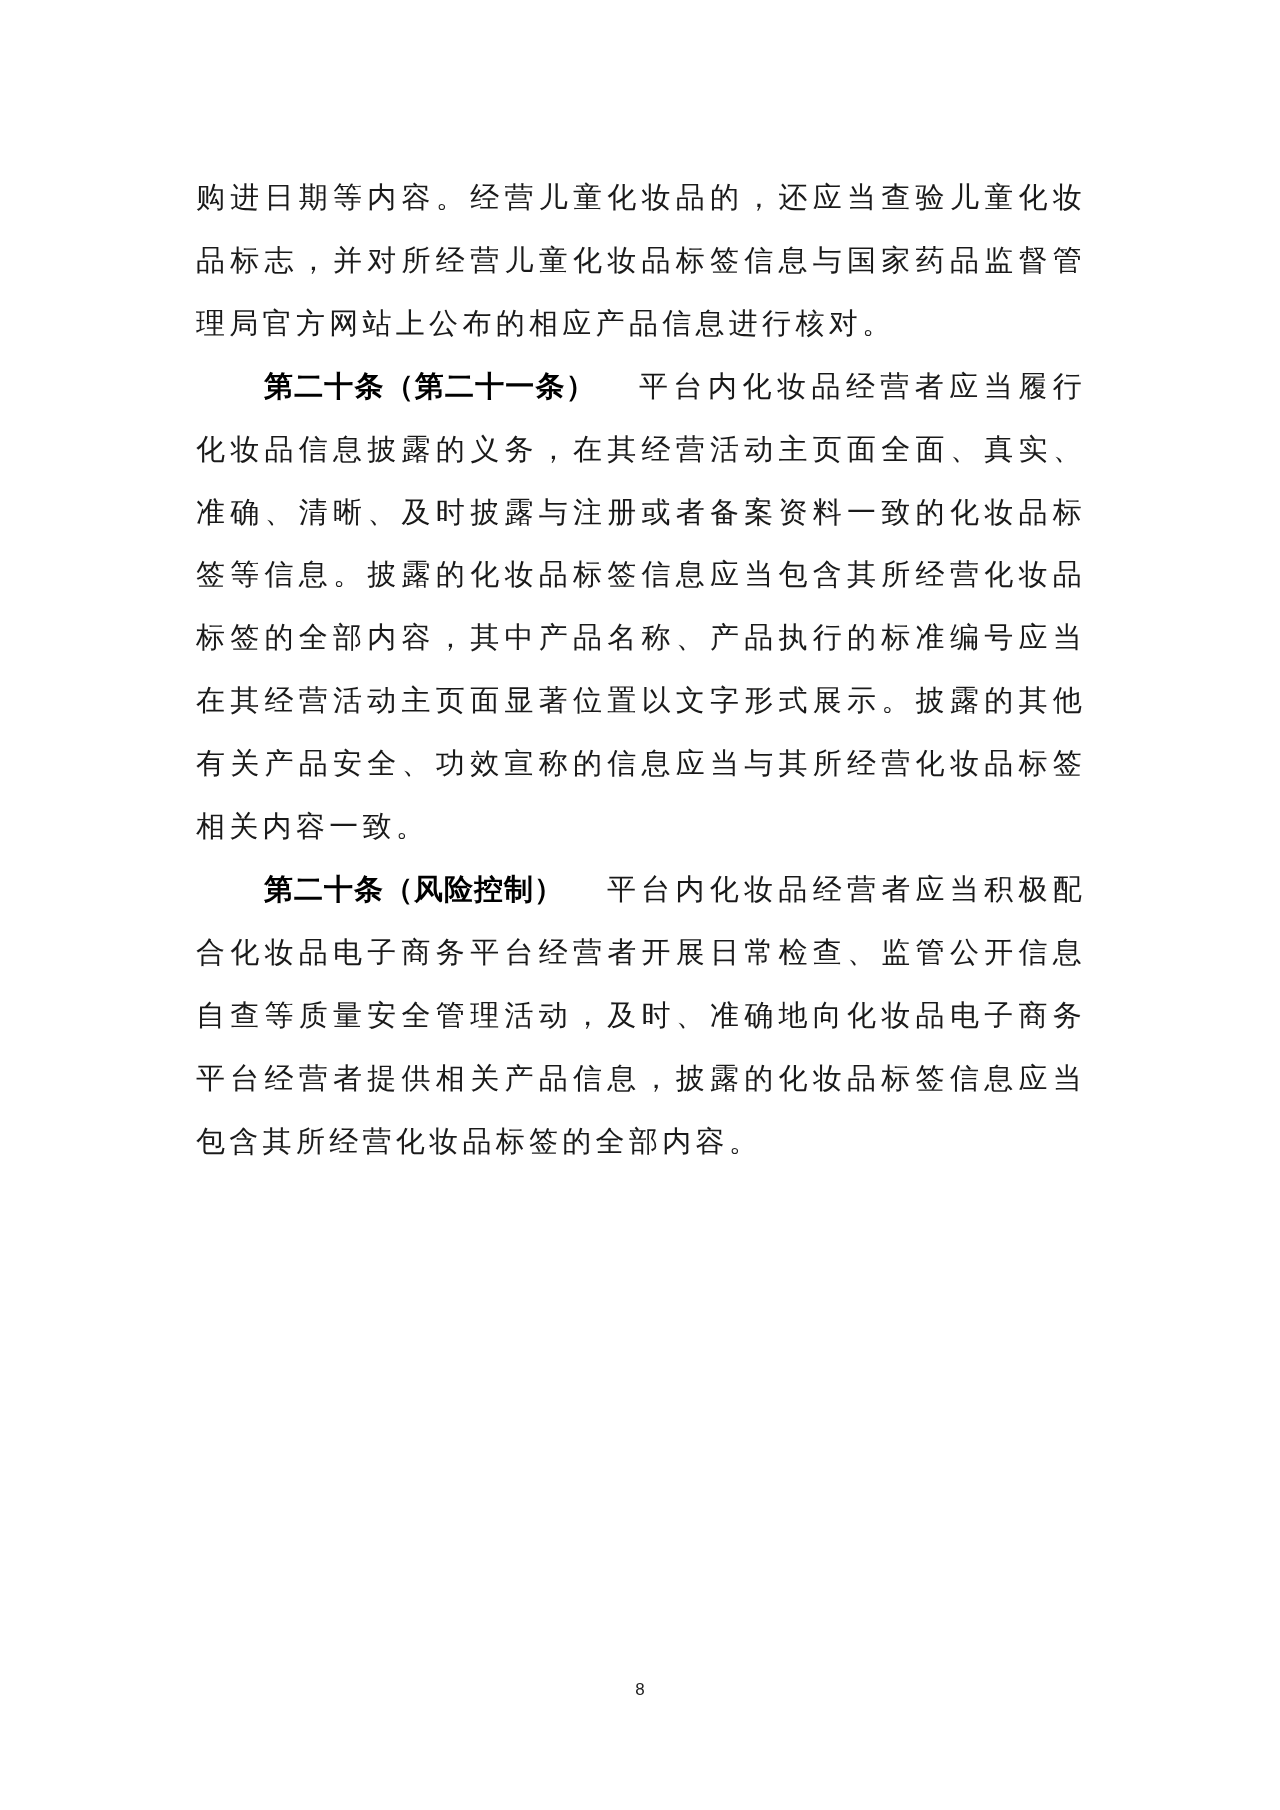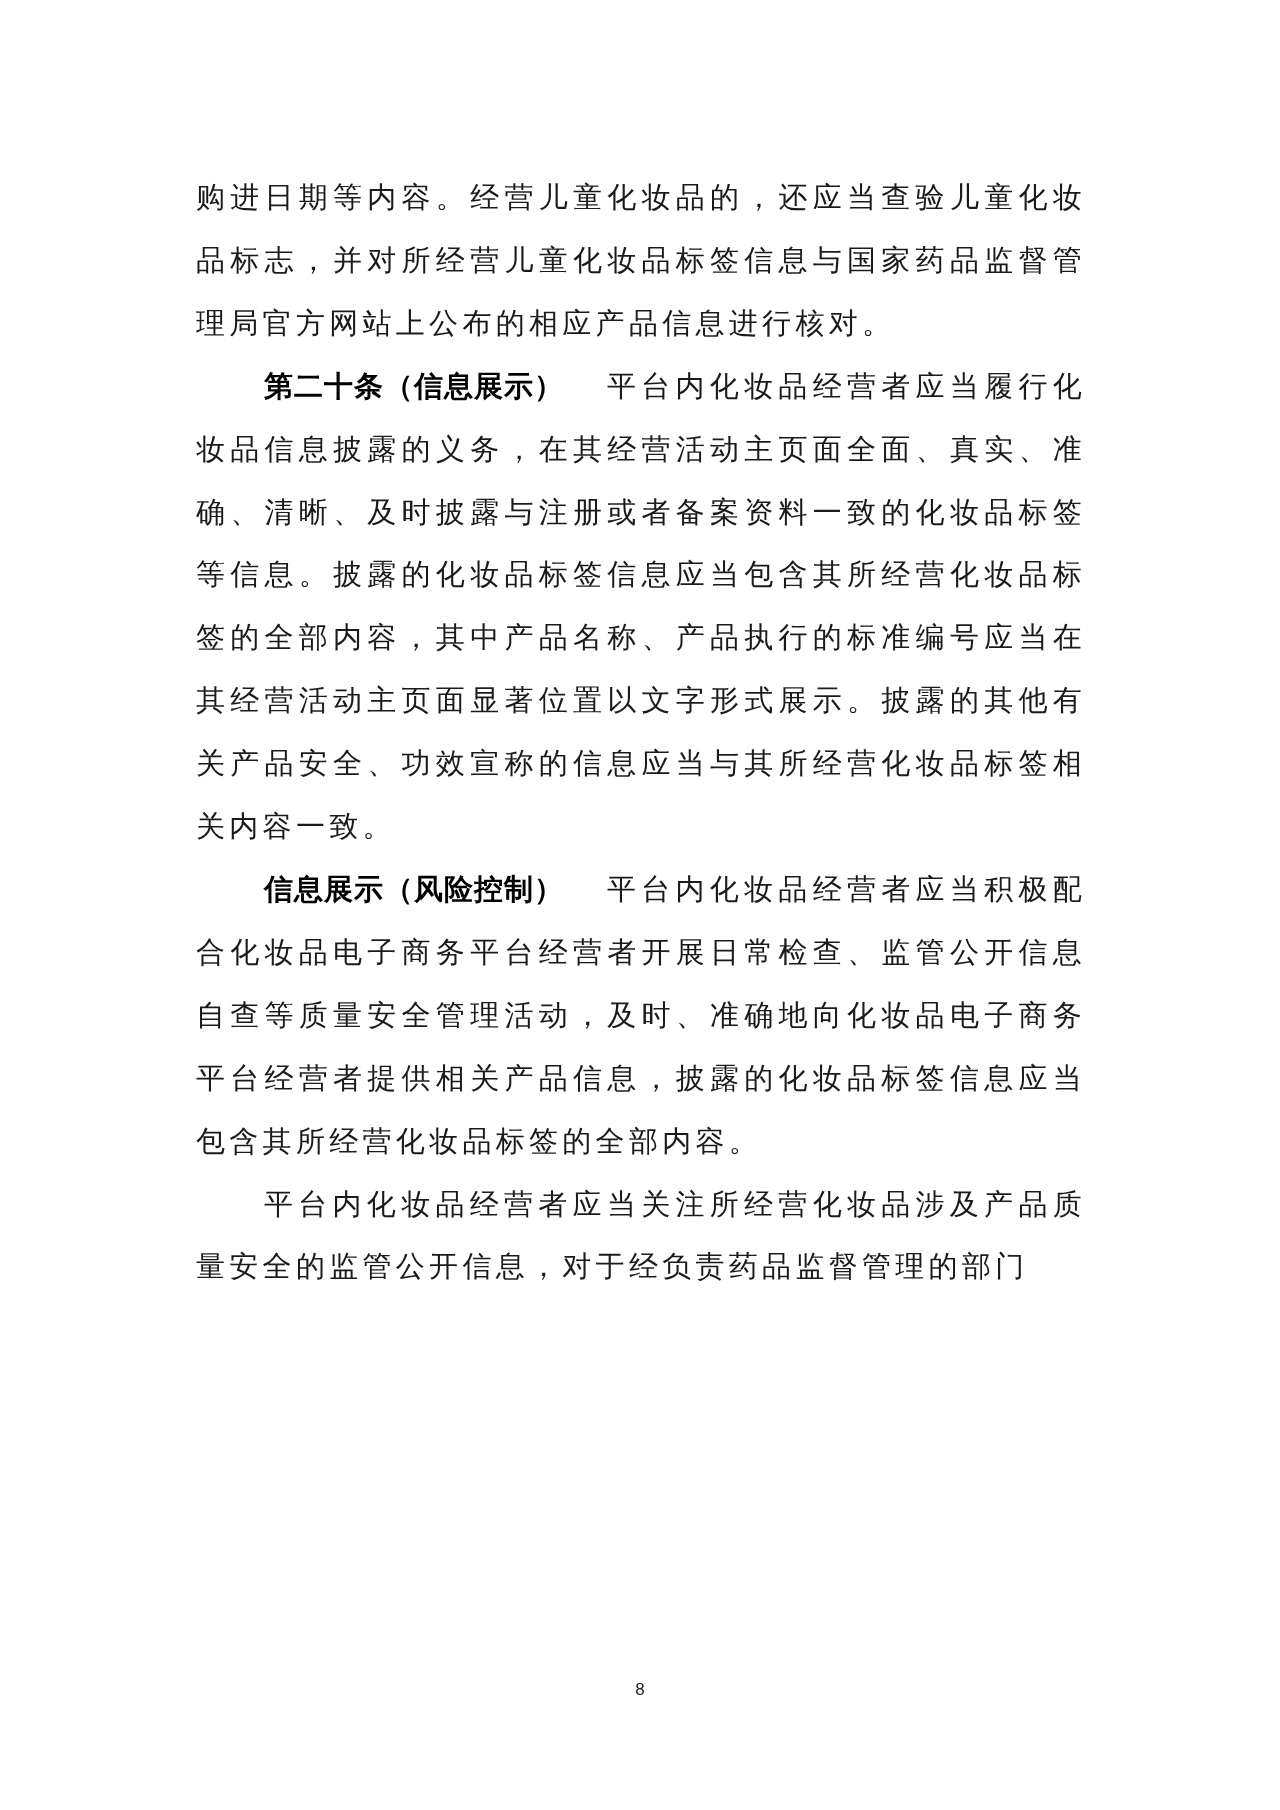--- a/index.html
+++ b/index.html
@@ -22,23 +22,20 @@
 </style>
 </head>
 <body>
 
 <div class="page">
   <div class="body-text">
     <p class="para">
       <span>购进日期等内容。经营儿童化妆品的，还应当查验儿童化妆品标志，并对所经营儿童化妆品标签信息与国家药品监督管理局官方网站上公布的相应产品信息进行核对。</span>
     </p>
     <p class="para indent">
-      <span class="heading">第二十条（信息展示）</span><span class="gap"></span><span>平台内化妆品经营者应当履行化妆品信息披露的义务，在其经营活动主页面全面、真实、准确、清晰、及时披露与注册或者备案资料一致的化妆品标签等信息。披露的化妆品标签信息应当包含其所经营化妆品标签的全部内容，其中产品名称、产品执行的标准编号应当在其经营活动主页面显著位置以文字形式展示。披露的其他有关产品安全、功效宣称的信息应当与其所经营化妆品标签相关内容一致。</span>
+      <span class="heading">第二十条（第二十一条）</span><span class="gap"></span><span>平台内化妆品经营者应当履行化妆品信息披露的义务，在其经营活动主页面全面、真实、准确、清晰、及时披露与注册或者备案资料一致的化妆品标签等信息。披露的化妆品标签信息应当包含其所经营化妆品标签的全部内容，其中产品名称、产品执行的标准编号应当在其经营活动主页面显著位置以文字形式展示。披露的其他有关产品安全、功效宣称的信息应当与其所经营化妆品标签相关内容一致。</span>
     </p>
     <p class="para indent">
-      <span class="heading">信息展示（风险控制）</span><span class="gap"></span><span>平台内化妆品经营者应当积极配合化妆品电子商务平台经营者开展日常检查、监管公开信息自查等质量安全管理活动，及时、准确地向化妆品电子商务平台经营者提供相关产品信息，披露的化妆品标签信息应当包含其所经营化妆品标签的全部内容。</span>
-    </p>
-    <p class="para indent">
-      <span>平台内化妆品经营者应当关注所经营化妆品涉及产品质量安全的监管公开信息，对于经负责药品监督管理的部门</span>
+      <span class="heading">第二十条（风险控制）</span><span class="gap"></span><span>平台内化妆品经营者应当积极配合化妆品电子商务平台经营者开展日常检查、监管公开信息自查等质量安全管理活动，及时、准确地向化妆品电子商务平台经营者提供相关产品信息，披露的化妆品标签信息应当包含其所经营化妆品标签的全部内容。</span>
     </p>
   </div>
   <div class="page-number">8</div>
 </div>
 
 </body></html>

